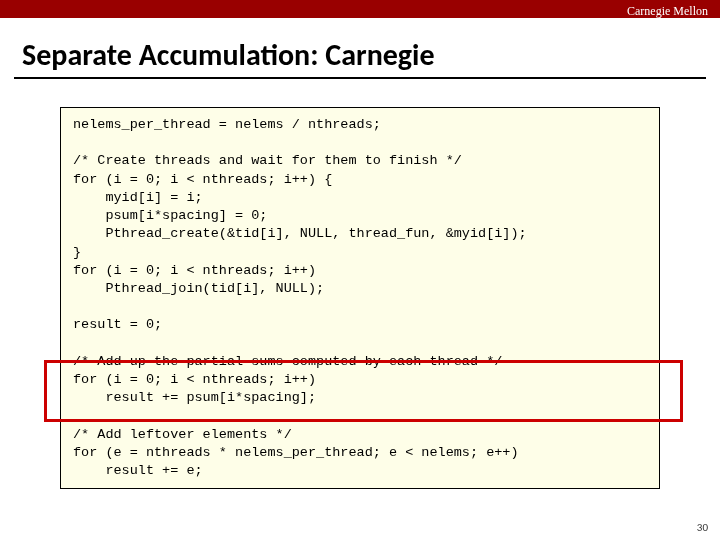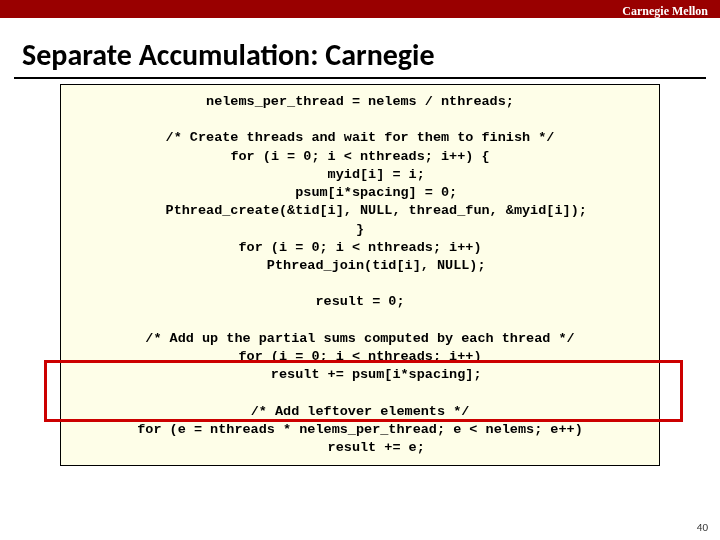--- a/index.html
+++ b/index.html
@@ -14,48 +14,47 @@
   .topbar {
     width: 100%;
     height: 18px;
     background: #990000;
     text-align: right;
     padding-right: 12px;
   }
   .topbar span {
     color: #ffffff;
     font-size: 12px;
-    font-weight: bold;
+    font-weight: normal;
     font-family: Georgia, 'Times New Roman', serif;
     line-height: 18px;
   }
   .title {
     font-size: 30px;
     font-weight: bold;
     color: #000;
     padding: 18px 0 4px 22px;
   }
   .title-underline {
     height: 2px;
     background: #000;
     margin: 0 14px 0 14px;
   }
   .codebox {
-    margin: 5px 60px 0 60px;
+    margin: 28px 60px 0 60px;
     background: #fefee8;
     border: 1.5px solid #000;
     padding: 8px 12px 8px 12px;
     font-family: 'Courier New', Courier, monospace;
     font-size: 13.5px;
-    font-weight: bold;
+    font-weight: normal;
     line-height: 1.35;
     color: #000;
     white-space: pre;
     position: relative;
-    text-align: center;
   }
   .highlight-box {
     position: absolute;
     border: 3px solid #cc0000;
     background: transparent;
     pointer-events: none;
   }
   .page-num {
     position: absolute;
     bottom: 6px;
@@ -90,13 +89,13 @@
 <span>/* Add up the partial sums computed by each thread */</span>
 <span>for (i = 0; i &lt; nthreads; i++)</span>
 <span>    result += psum[i*spacing];</span>
 <span></span>
 <span>/* Add leftover elements */</span>
 <span>for (e = nthreads * nelems_per_thread; e &lt; nelems; e++)</span>
 <span>    result += e;</span></div>
 
 <div class="highlight-box" style="left:44px; top:360px; width:639px; height:62px;"></div>
 
-<div class="page-num">40</div>
+<div class="page-num">30</div>
 
 </body></html>

